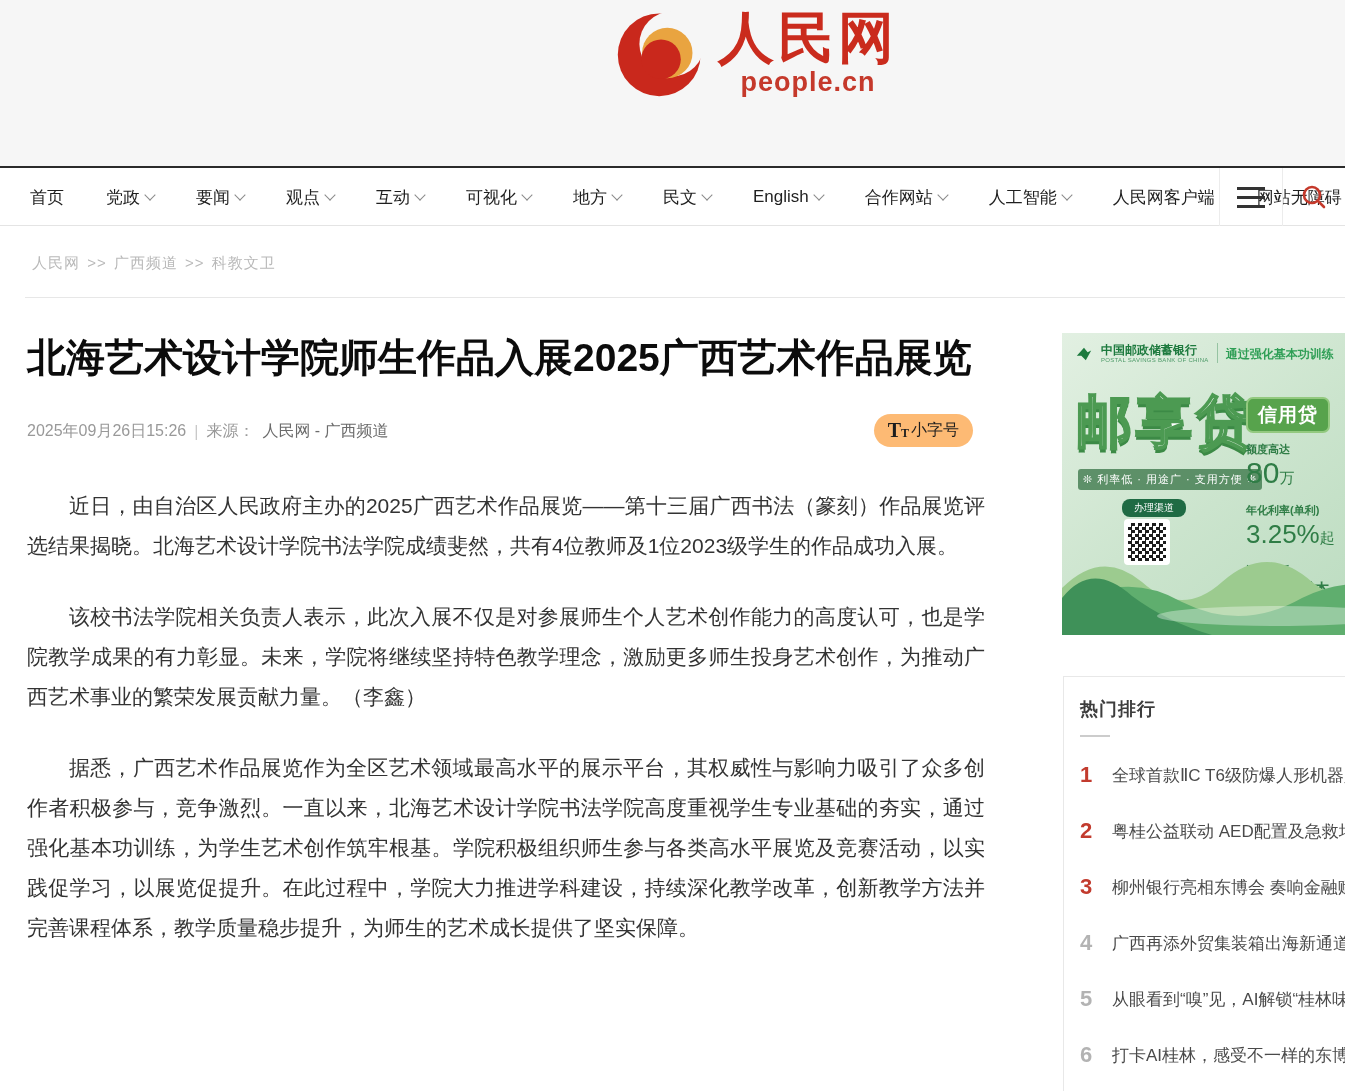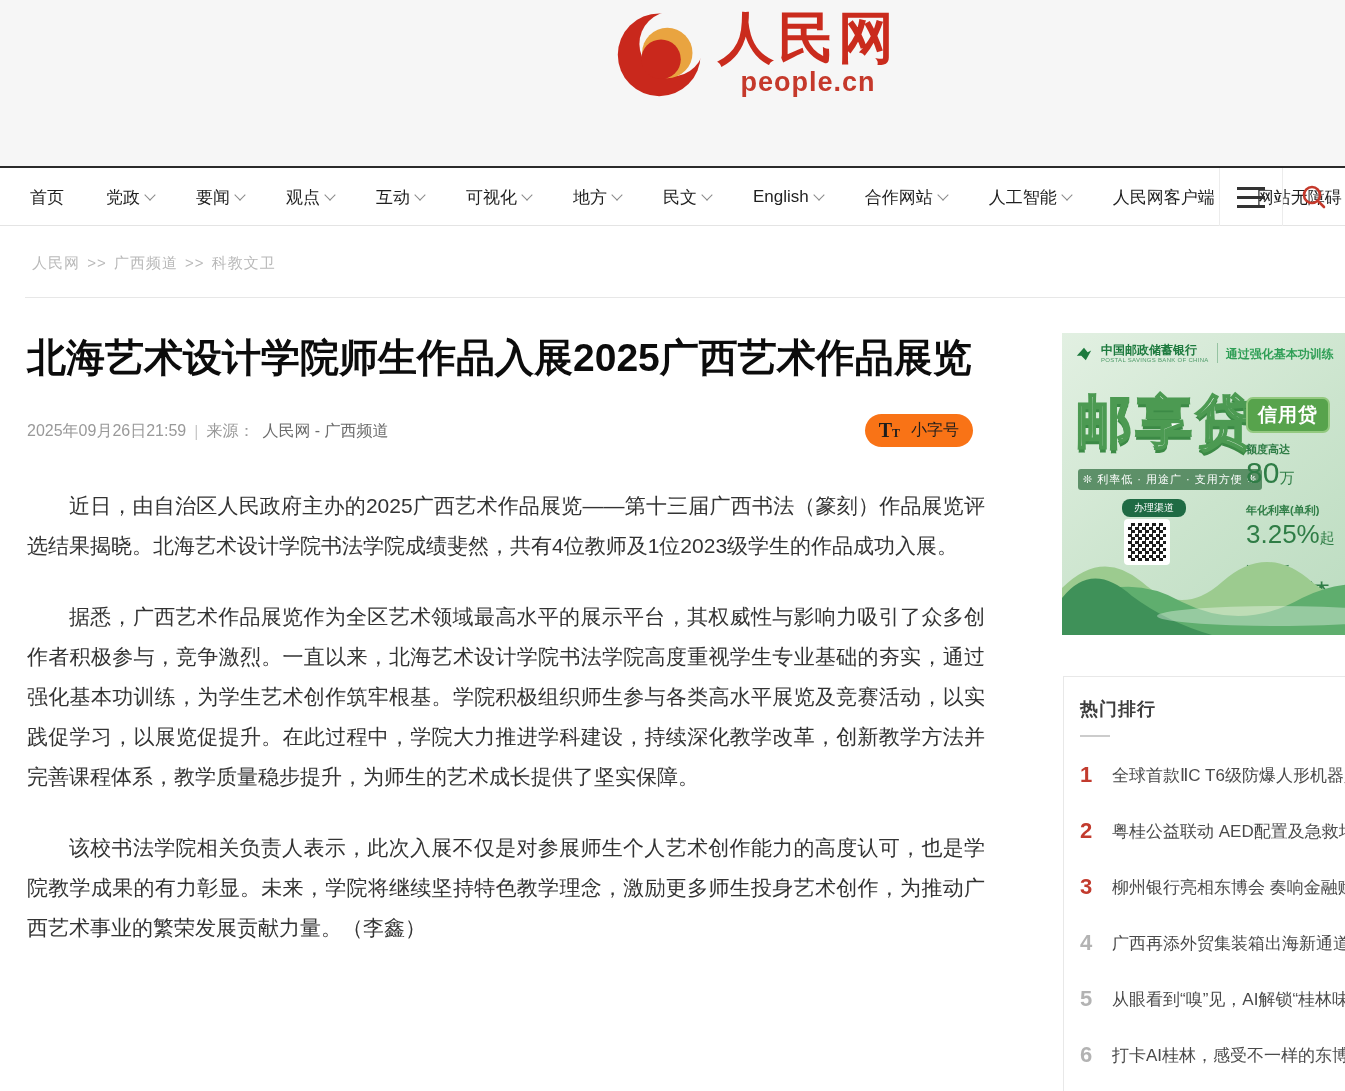--- a/index.html
+++ b/index.html
@@ -33,22 +33,22 @@
   .breadcrumb a{margin:0 2px;}
   .hr{position:absolute;left:25px;top:297px;width:1320px;height:1px;background:#e7e7e7;}
 
   
   .article{position:absolute;left:27px;top:332px;width:958px;}
   .article-title{font-size:39px;line-height:52px;font-weight:800;color:#0c0c0c;}
   .article-meta{position:relative;margin-top:30px;height:34px;}
   .meta-left{font-size:16px;color:#999;display:flex;align-items:center;gap:8px;padding-top:7px;}
   .meta-left .src{color:#6b6b6b;}
   .meta-sep{color:#c9c9c9;}
-  .font-btn{position:absolute;right:12px;top:0;height:33px;background:#f97316;border:none;border-radius:17px;
-            padding:0 14px;display:flex;align-items:center;gap:11px;cursor:pointer;}
+  .font-btn{position:absolute;right:12px;top:0;height:33px;background:#fdba74;border:none;border-radius:17px;
+            padding:0 14px;display:flex;align-items:center;gap:2px;cursor:pointer;}
   .font-btn .t-big{font-family:"Liberation Serif","DejaVu Serif",serif;font-weight:bold;font-size:20px;color:#1d1d1d;line-height:20px;}
   .font-btn .t-small{font-family:"Liberation Serif","DejaVu Serif",serif;font-weight:bold;font-size:12px;color:#1d1d1d;}
   .font-btn .fb-label{font-size:16px;color:#1d1d1d;}
   .article-body{margin-top:38px;}
   .article-body p{margin:0 0 31px 0;font-size:21px;line-height:40px;color:#333;text-indent:2em;text-align:justify;}
   .editor{margin-top:12px;font-size:19px;color:#222;text-align:right;padding-right:10px;}
 
   
   .ad{position:absolute;left:1062px;top:333px;width:430px;height:302px;overflow:hidden;cursor:pointer;
       background:linear-gradient(140deg,#e2f0e2 0%,#cbe4cd 45%,#b4d8ba 100%);}
@@ -189,34 +189,34 @@
     <a>广西频道</a>
     <span>&gt;&gt;</span>
     <a>科教文卫</a>
   </div>
   <div class="hr"></div>
 
   <div class="article">
     <h1 class="article-title" style="margin:0;">北海艺术设计学院师生作品入展2025广西艺术作品展览</h1>
     <div class="article-meta">
       <div class="meta-left">
-        <span>2025年09月26日21:59</span>
+        <span>2025年09月26日15:26</span>
         <span class="meta-sep">|</span>
         <span>来源：</span>
         <a class="src">人民网 - 广西频道</a>
       </div>
       <button class="font-btn">
         <span><span class="t-big">T</span><span class="t-small">T</span></span>
         <span class="fb-label">小字号</span>
       </button>
     </div>
     <div class="article-body">
       <p>近日，由自治区人民政府主办的2025广西艺术作品展览——第十三届广西书法（篆刻）作品展览评选结果揭晓。北海艺术设计学院书法学院成绩斐然，共有4位教师及1位2023级学生的作品成功入展。</p>
+      <p>该校书法学院相关负责人表示，此次入展不仅是对参展师生个人艺术创作能力的高度认可，也是学院教学成果的有力彰显。未来，学院将继续坚持特色教学理念，激励更多师生投身艺术创作，为推动广西艺术事业的繁荣发展贡献力量。（李鑫）</p>
       <p>据悉，广西艺术作品展览作为全区艺术领域最高水平的展示平台，其权威性与影响力吸引了众多创作者积极参与，竞争激烈。一直以来，北海艺术设计学院书法学院高度重视学生专业基础的夯实，通过强化基本功训练，为学生艺术创作筑牢根基。学院积极组织师生参与各类高水平展览及竞赛活动，以实践促学习，以展览促提升。在此过程中，学院大力推进学科建设，持续深化教学改革，创新教学方法并完善课程体系，教学质量稳步提升，为师生的艺术成长提供了坚实保障。</p>
-      <p>该校书法学院相关负责人表示，此次入展不仅是对参展师生个人艺术创作能力的高度认可，也是学院教学成果的有力彰显。未来，学院将继续坚持特色教学理念，激励更多师生投身艺术创作，为推动广西艺术事业的繁荣发展贡献力量。（李鑫）</p>
     </div>
   </div>
 
   <a class="ad">
     <span class="ad-top">
       <svg class="bank-icon" viewBox="0 0 20 20">
         <path d="M2 12 L10 3 L14 8 L18 6 L12 17 L7 12 Z" fill="#1d7a3e"></path>
       </svg>
       <span class="bank-names">
         <span class="bank-cn">中国邮政储蓄银行</span>

